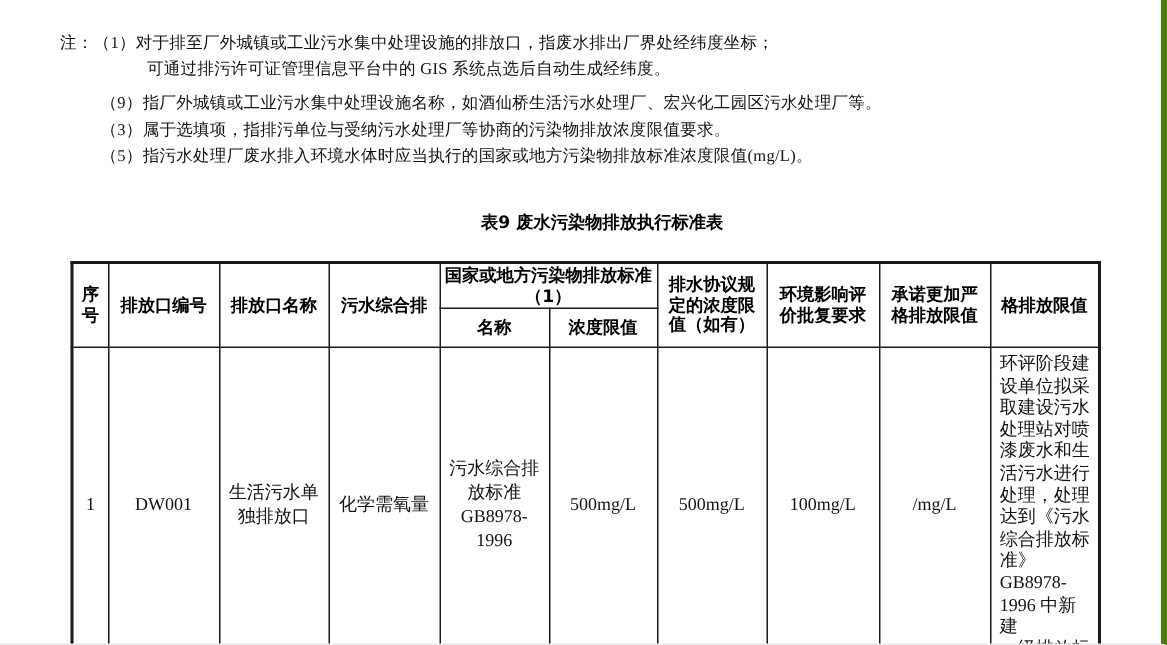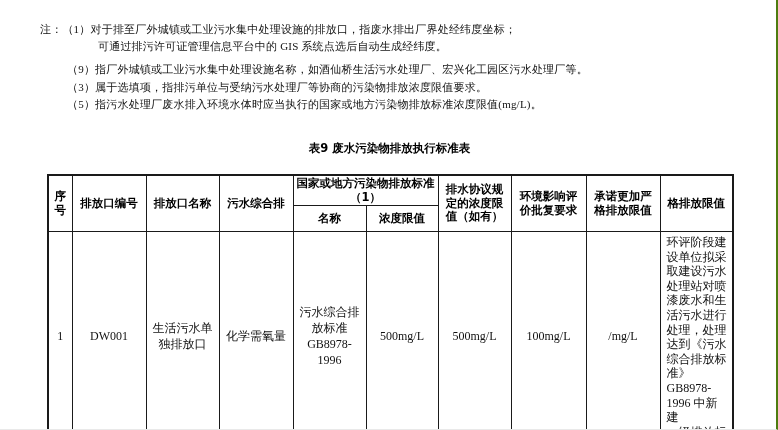--- a/index.html
+++ b/index.html
@@ -4,37 +4,37 @@
 <style>
   html,body{margin:0;padding:0;background:#fff;}
   .page{
     position:relative;
     width:778px;height:430px;
     background:#ffffff;
     overflow:hidden;
     font-family:"Liberation Serif","DejaVu Serif",serif;
     color:#111;
     box-sizing:border-box;
-    border-right:2px solid #4d7c0f;
+    border-right:4px solid #4d7c0f;
     border-bottom:1px solid #e9e9e9;
   }
   
   .notes{
     position:absolute;left:40px;top:21px;width:700px;
     font-size:11px;line-height:17.2px;
     letter-spacing:0.2px;
     white-space:nowrap;
   }
   .note-line{display:block;}
   .indent-a{padding-left:58px;}
   .indent-b{padding-left:27px;}
   .gap{margin-top:6px;}
   
   .table-title{
-    position:absolute;left:47px;top:141px;width:685px;
+    position:absolute;left:59px;top:141px;width:685px;
     text-align:center;
     font-family:"DejaVu Sans","Liberation Sans",sans-serif;
     font-weight:bold;font-size:11.5px;color:#000;
   }
   
   table.std-table{
     position:absolute;left:47px;top:174px;
     width:685px;
     border-collapse:collapse;
     table-layout:fixed;

